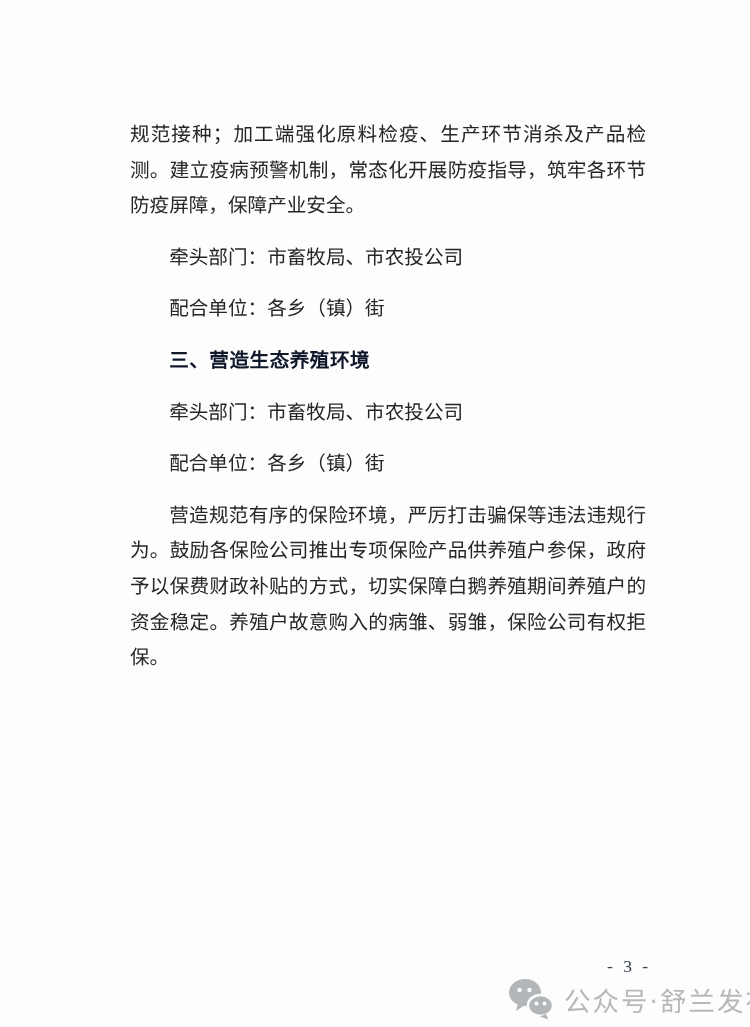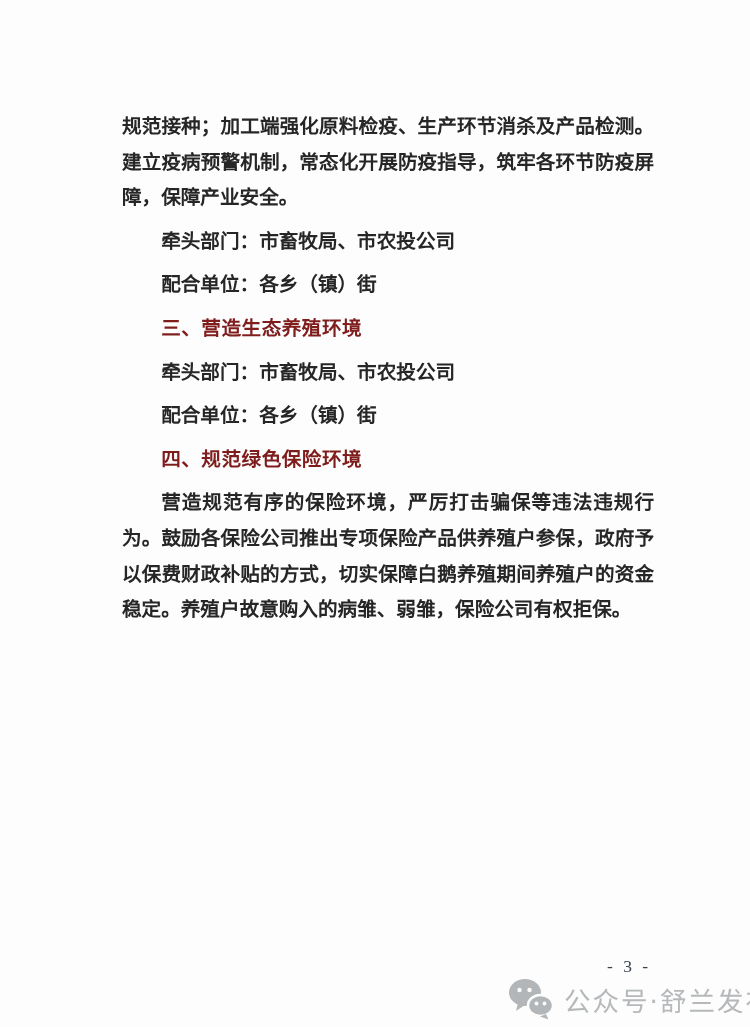--- a/index.html
+++ b/index.html
@@ -25,38 +25,37 @@
     top: 101px;
     width: 548px;
     color: #262626;
     font-size: 19.6px;
     line-height: 35.6px;
     text-align: justify;
     text-justify: inter-character;
     word-break: break-all;
   }
   .doc-content p {
-    margin: 8px;
+    margin: 16px;
     padding: 0;
-    font-weight: bold;
   }
   .para-indent {
     text-indent: 2em;
   }
   .para-continued {
     text-indent: 0;
   }
   .dept-line {
     text-indent: 2em;
   }
   .section-heading {
     text-indent: 2em;
     font-family: "DejaVu Sans", "Liberation Sans", sans-serif;
     font-weight: 700;
-    color: #7f1d1d;
+    color: #0f172a;
     letter-spacing: 0.5px;
   }
   .page-number {
     position: absolute;
     left: 607px;
     top: 956px;
     font-size: 17.5px;
     letter-spacing: 3px;
     color: #39424e;
     font-family: "Liberation Serif", "DejaVu Serif", serif;
@@ -87,21 +86,20 @@
 
 <div class="page">
 
   <div class="doc-content">
     <p class="para-continued">规范接种；加工端强化原料检疫、生产环节消杀及产品检测。建立疫病预警机制，常态化开展防疫指导，筑牢各环节防疫屏障，保障产业安全。</p>
     <p class="dept-line">牵头部门：市畜牧局、市农投公司</p>
     <p class="dept-line">配合单位：各乡（镇）街</p>
     <p class="section-heading">三、营造生态养殖环境</p>
     <p class="dept-line">牵头部门：市畜牧局、市农投公司</p>
     <p class="dept-line">配合单位：各乡（镇）街</p>
-    <p class="section-heading">四、规范绿色保险环境</p>
     <p class="para-indent">营造规范有序的保险环境，严厉打击骗保等违法违规行为。鼓励各保险公司推出专项保险产品供养殖户参保，政府予以保费财政补贴的方式，切实保障白鹅养殖期间养殖户的资金稳定。养殖户故意购入的病雏、弱雏，保险公司有权拒保。</p>
   </div>
 
   <div class="page-number">- 3 -</div>
 
   <div class="watermark">
     <span class="watermark-icon">
       <svg viewBox="0 0 46 42" width="46" height="42" xmlns="http://www.w3.org/2000/svg">
 
         <ellipse cx="17" cy="14.5" rx="16" ry="13.5" fill="#b3b6b8"></ellipse>

